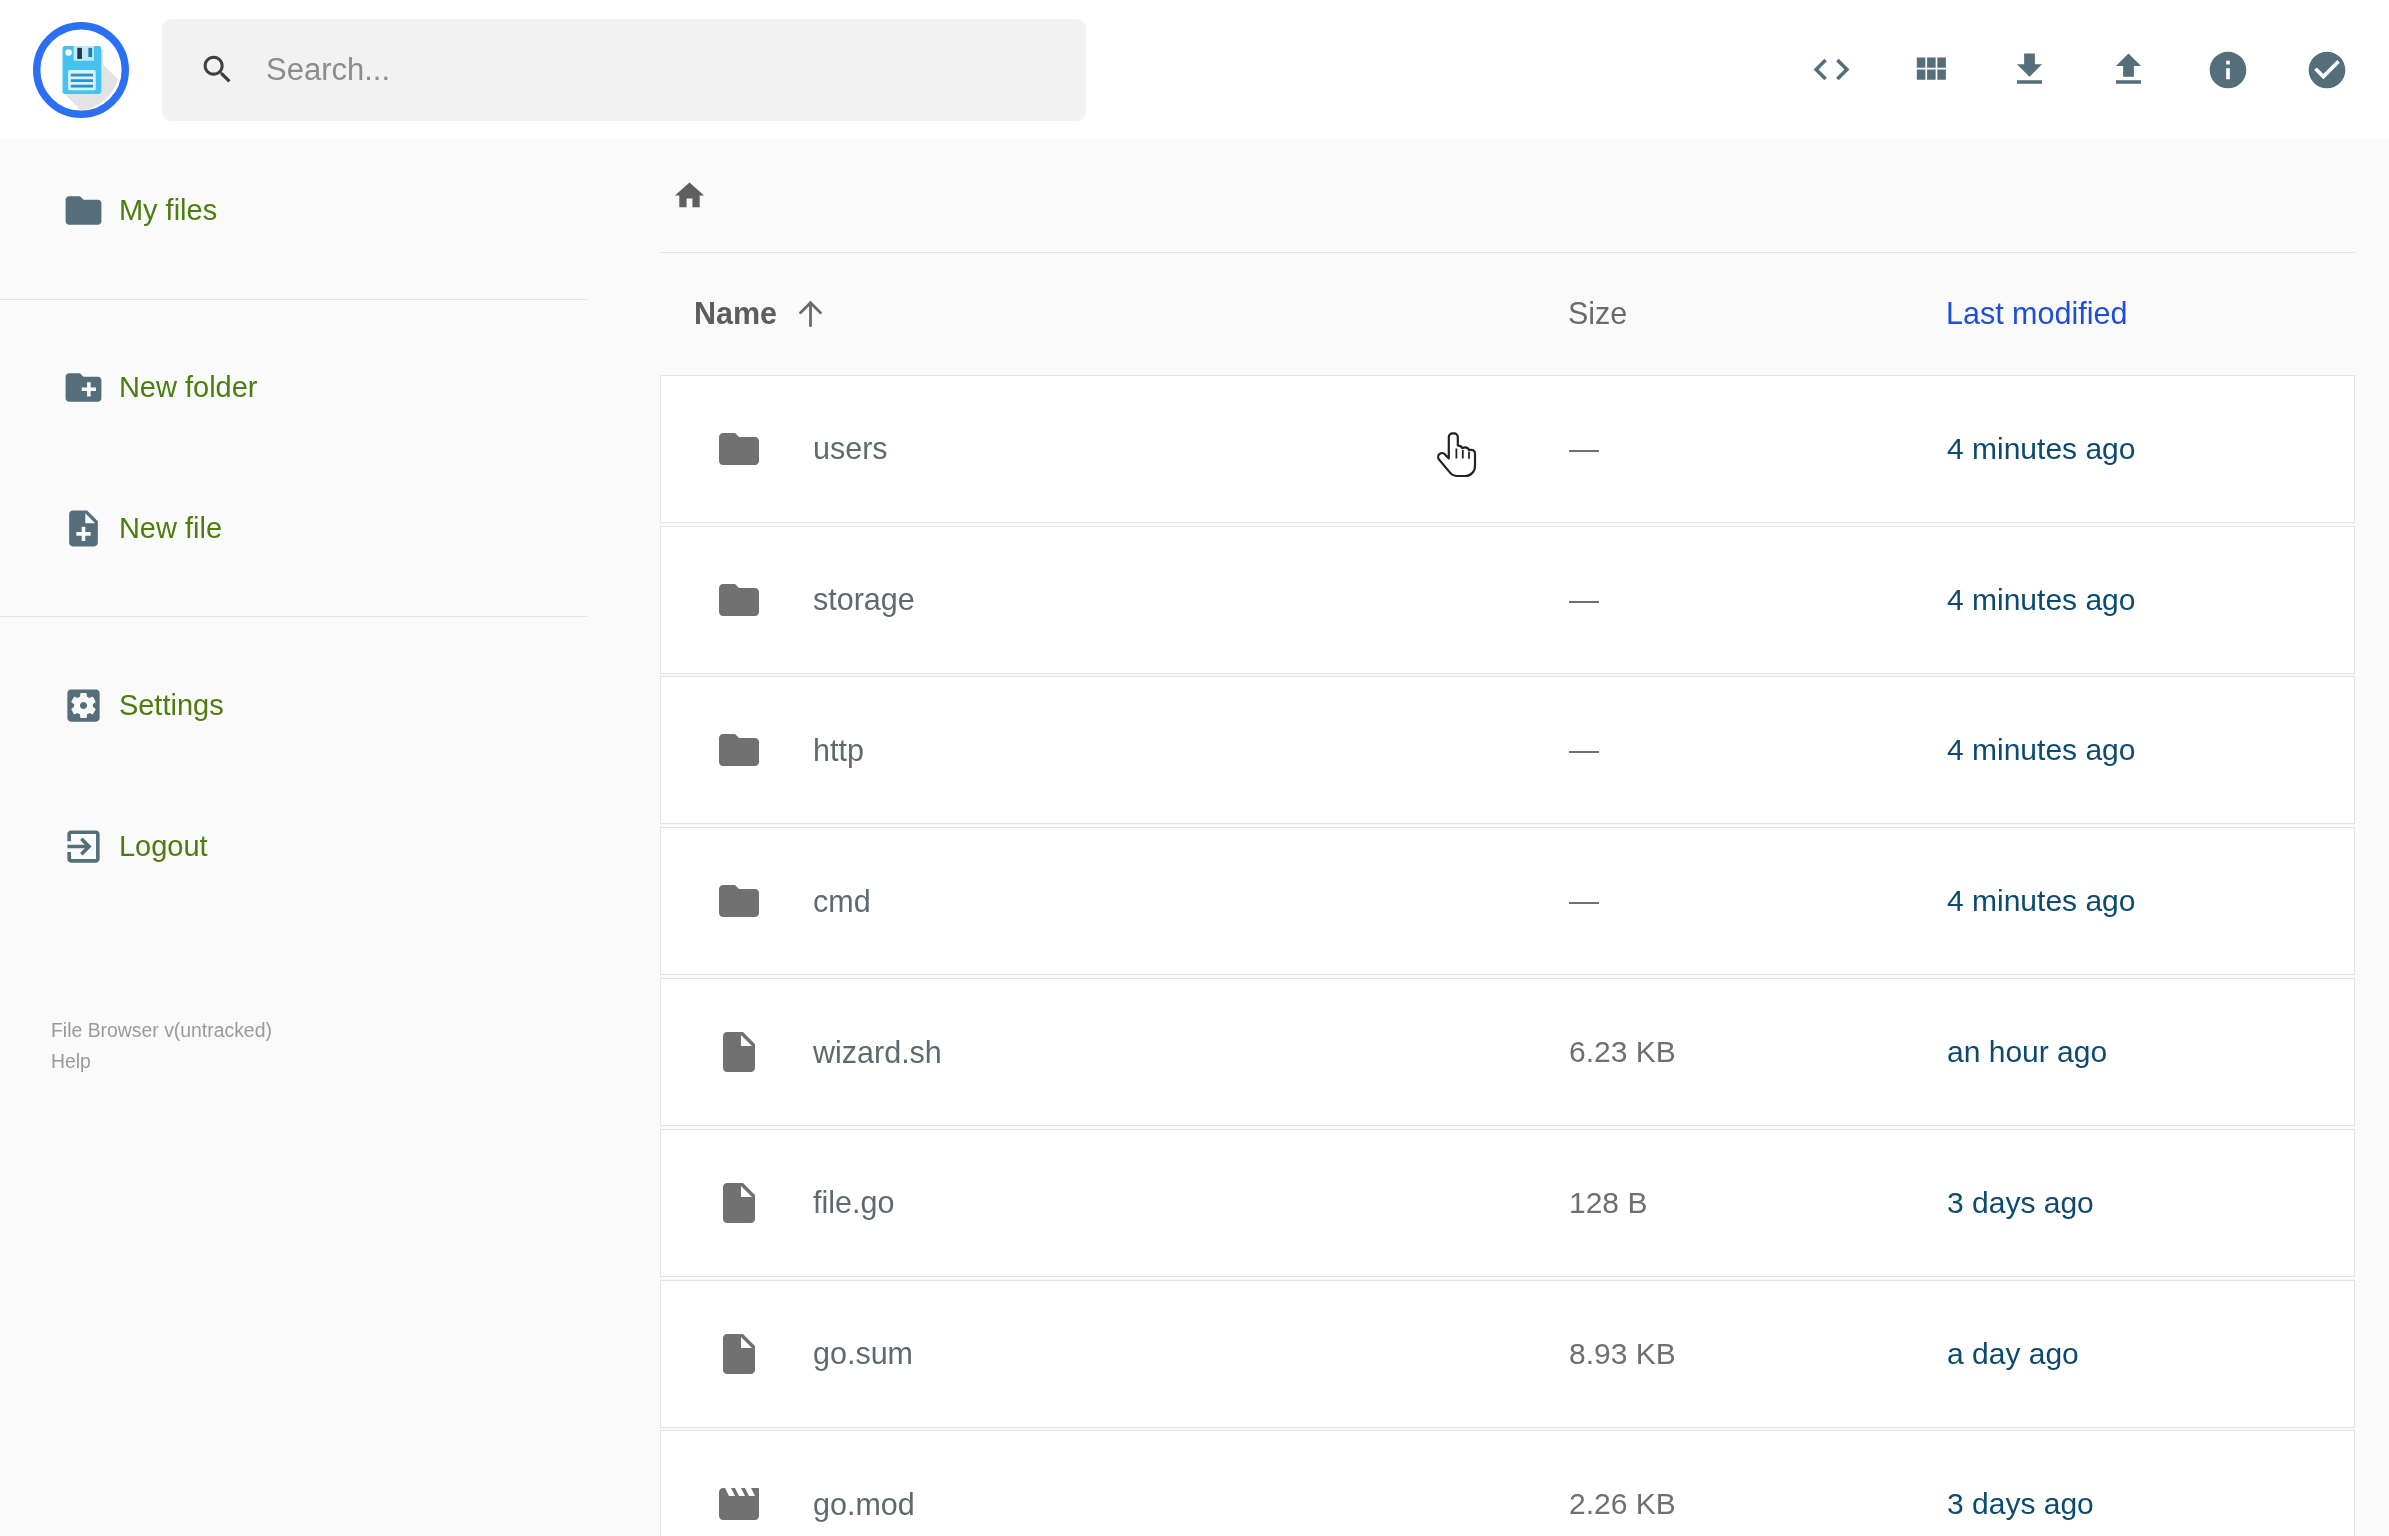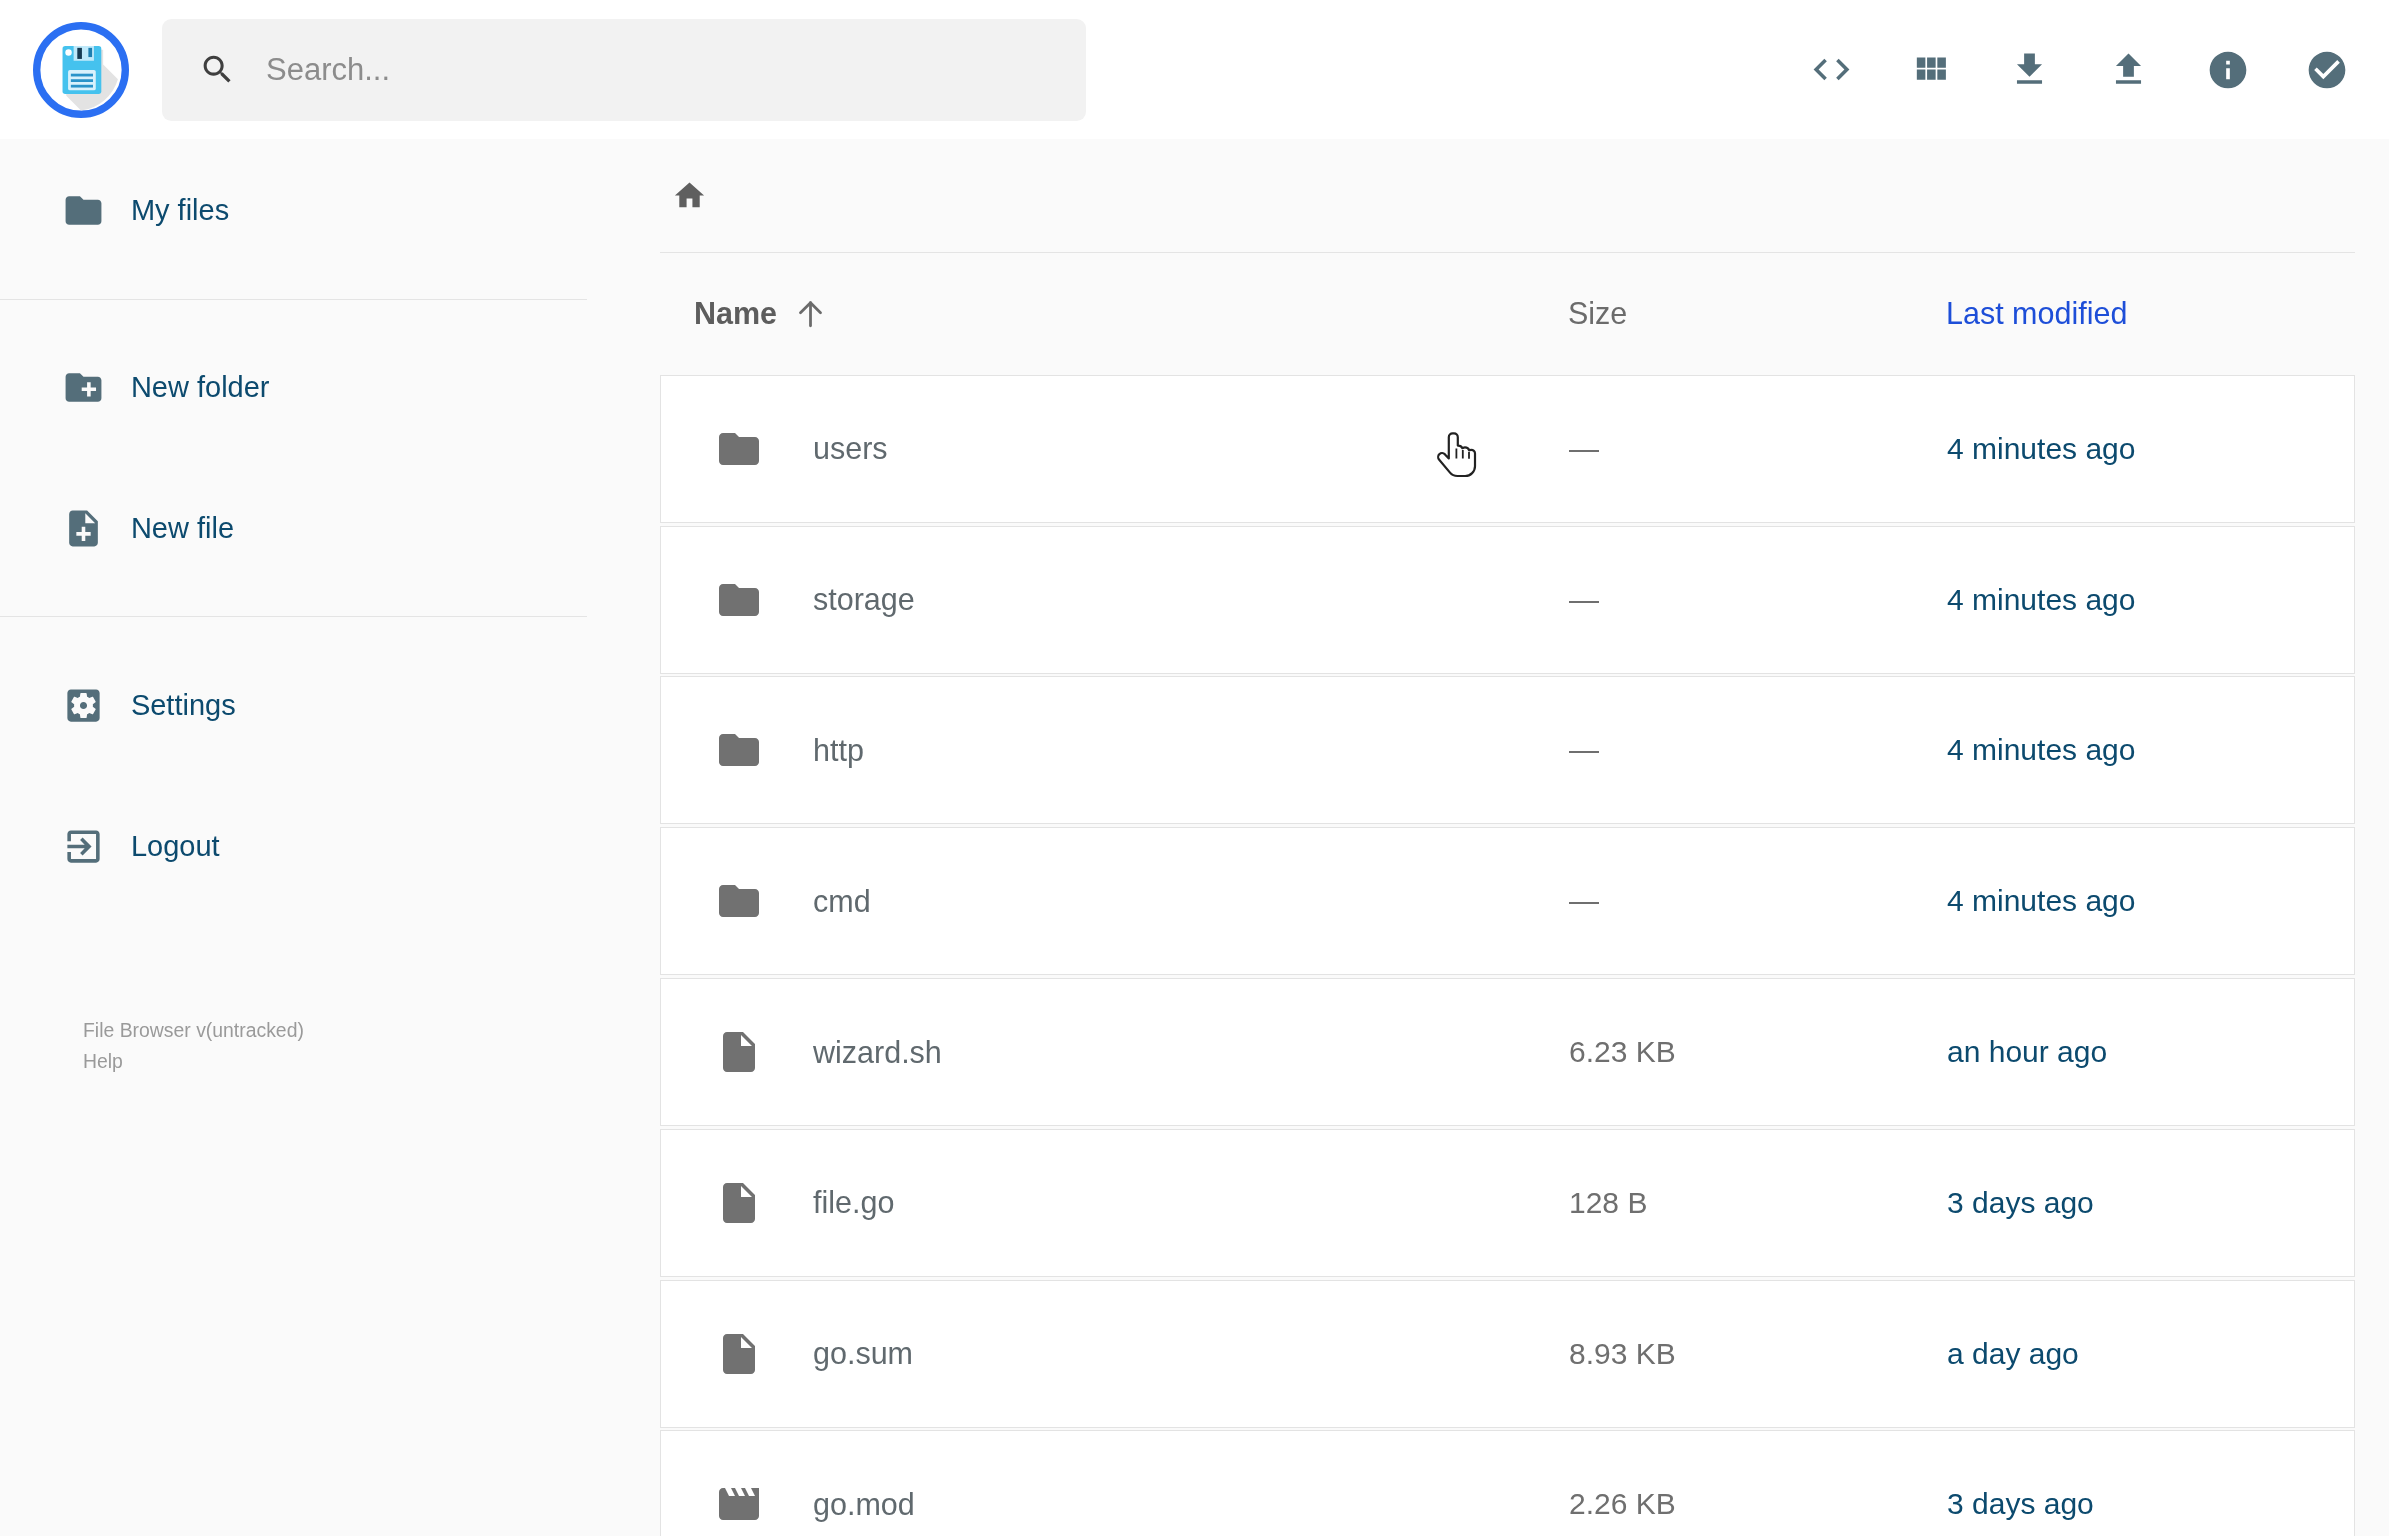--- a/index.html
+++ b/index.html
@@ -45,25 +45,25 @@
   .sidebar {
     position:absolute; top:139px; left:0; width:587px; height:1397px;
     background:#fafafa;
   }
   .side-item {
     display:flex; align-items:center; width:100%; height:106px;
     padding-left:62px; background:none; border:none; cursor:pointer;
     color:#546e7a;
   }
   .side-item .s-icon { width:43px; height:43px; margin-right:12px; flex:0 0 auto; }
-  .side-item .s-label { font-size:29px; color:#0c4a6e; padding-left:1.9px; white-space:nowrap;margin-left:12px; }
+  .side-item .s-label { font-size:29px; color:#4d7c0f; padding-left:1.9px; white-space:nowrap; }
   .side-item.first { margin-top:18.5px; }
   .side-gap { height:35px; }
   .side-divider { height:0.9px; background:#e4e4e4; width:587px; margin:0; }
-  .side-footer { margin-top:116px; padding-left:51px;margin-left:32px; }
+  .side-footer { margin-top:116px; padding-left:51px; }
   .side-footer .ver { font-size:19.4px; color:#9a9a9a; line-height:31px; }
   .side-footer .help { font-size:19.4px; color:#9a9a9a; line-height:31px; cursor:pointer; display:inline-block; }
 
   
   .main {
     position:absolute; top:139px; left:587px; right:0; bottom:0;
   }
   .main-inner { margin-left:73px; margin-right:34px; }
   .breadcrumb { height:113px; display:flex; align-items:center; }
   .home-btn {

